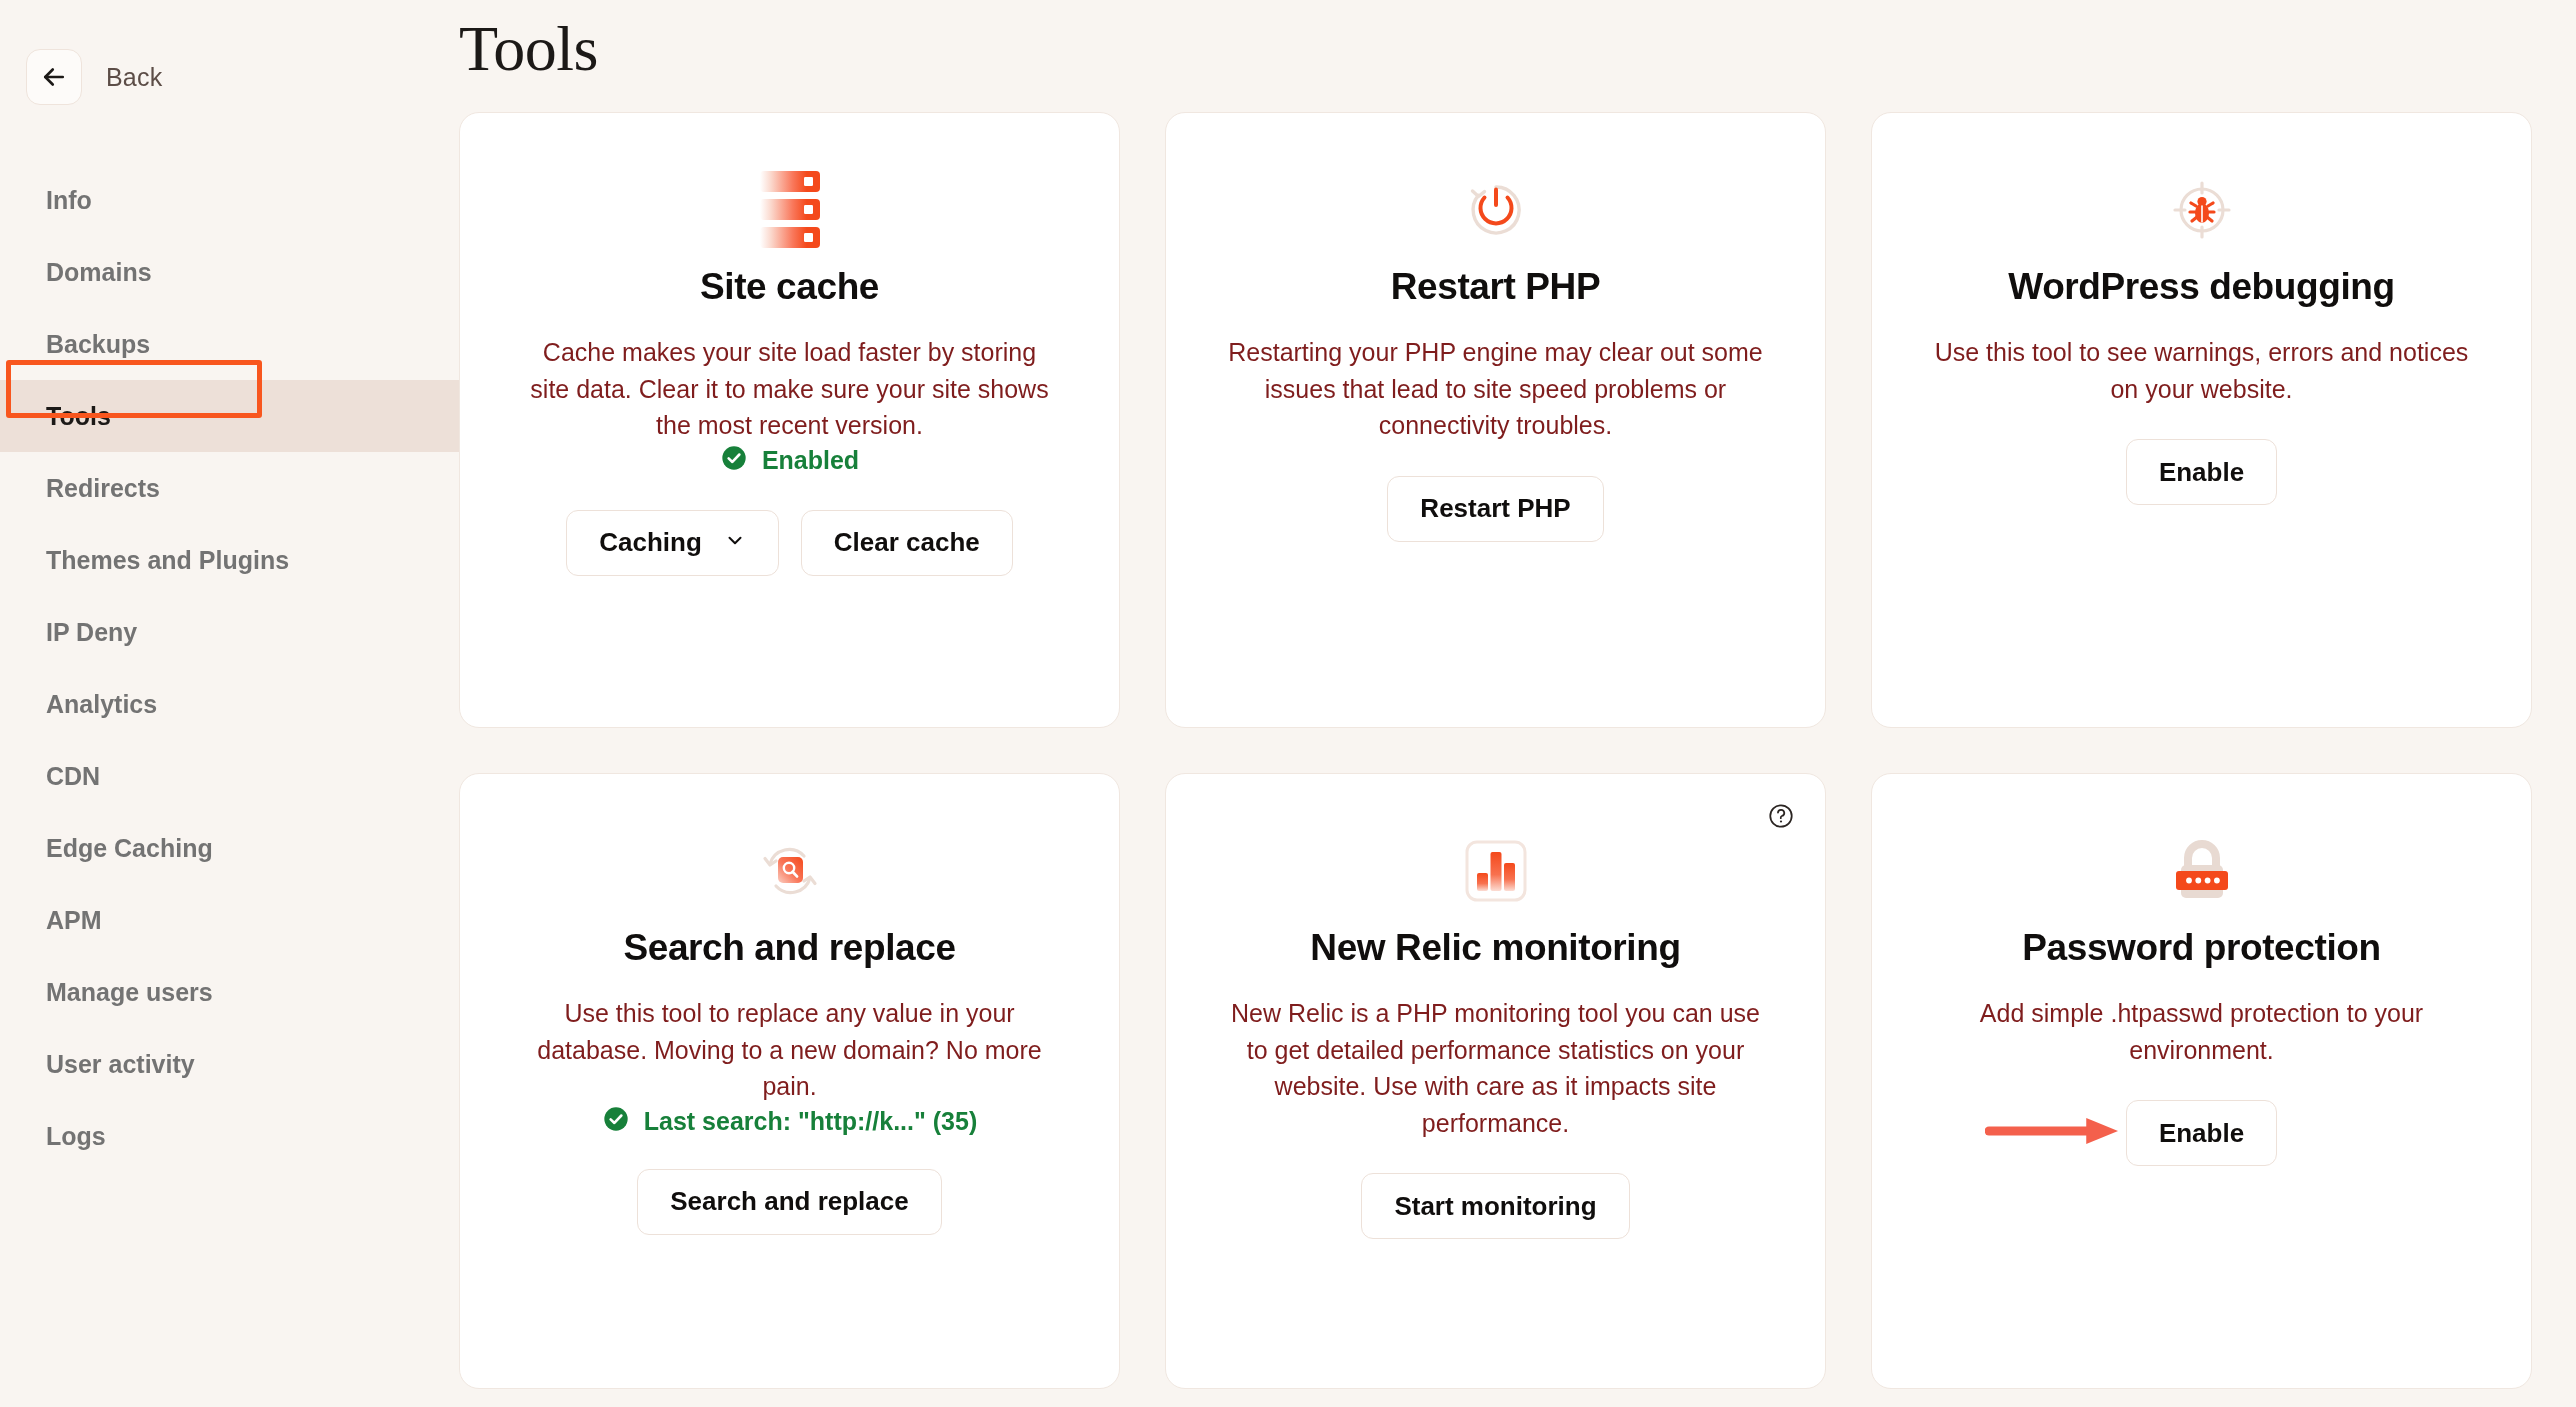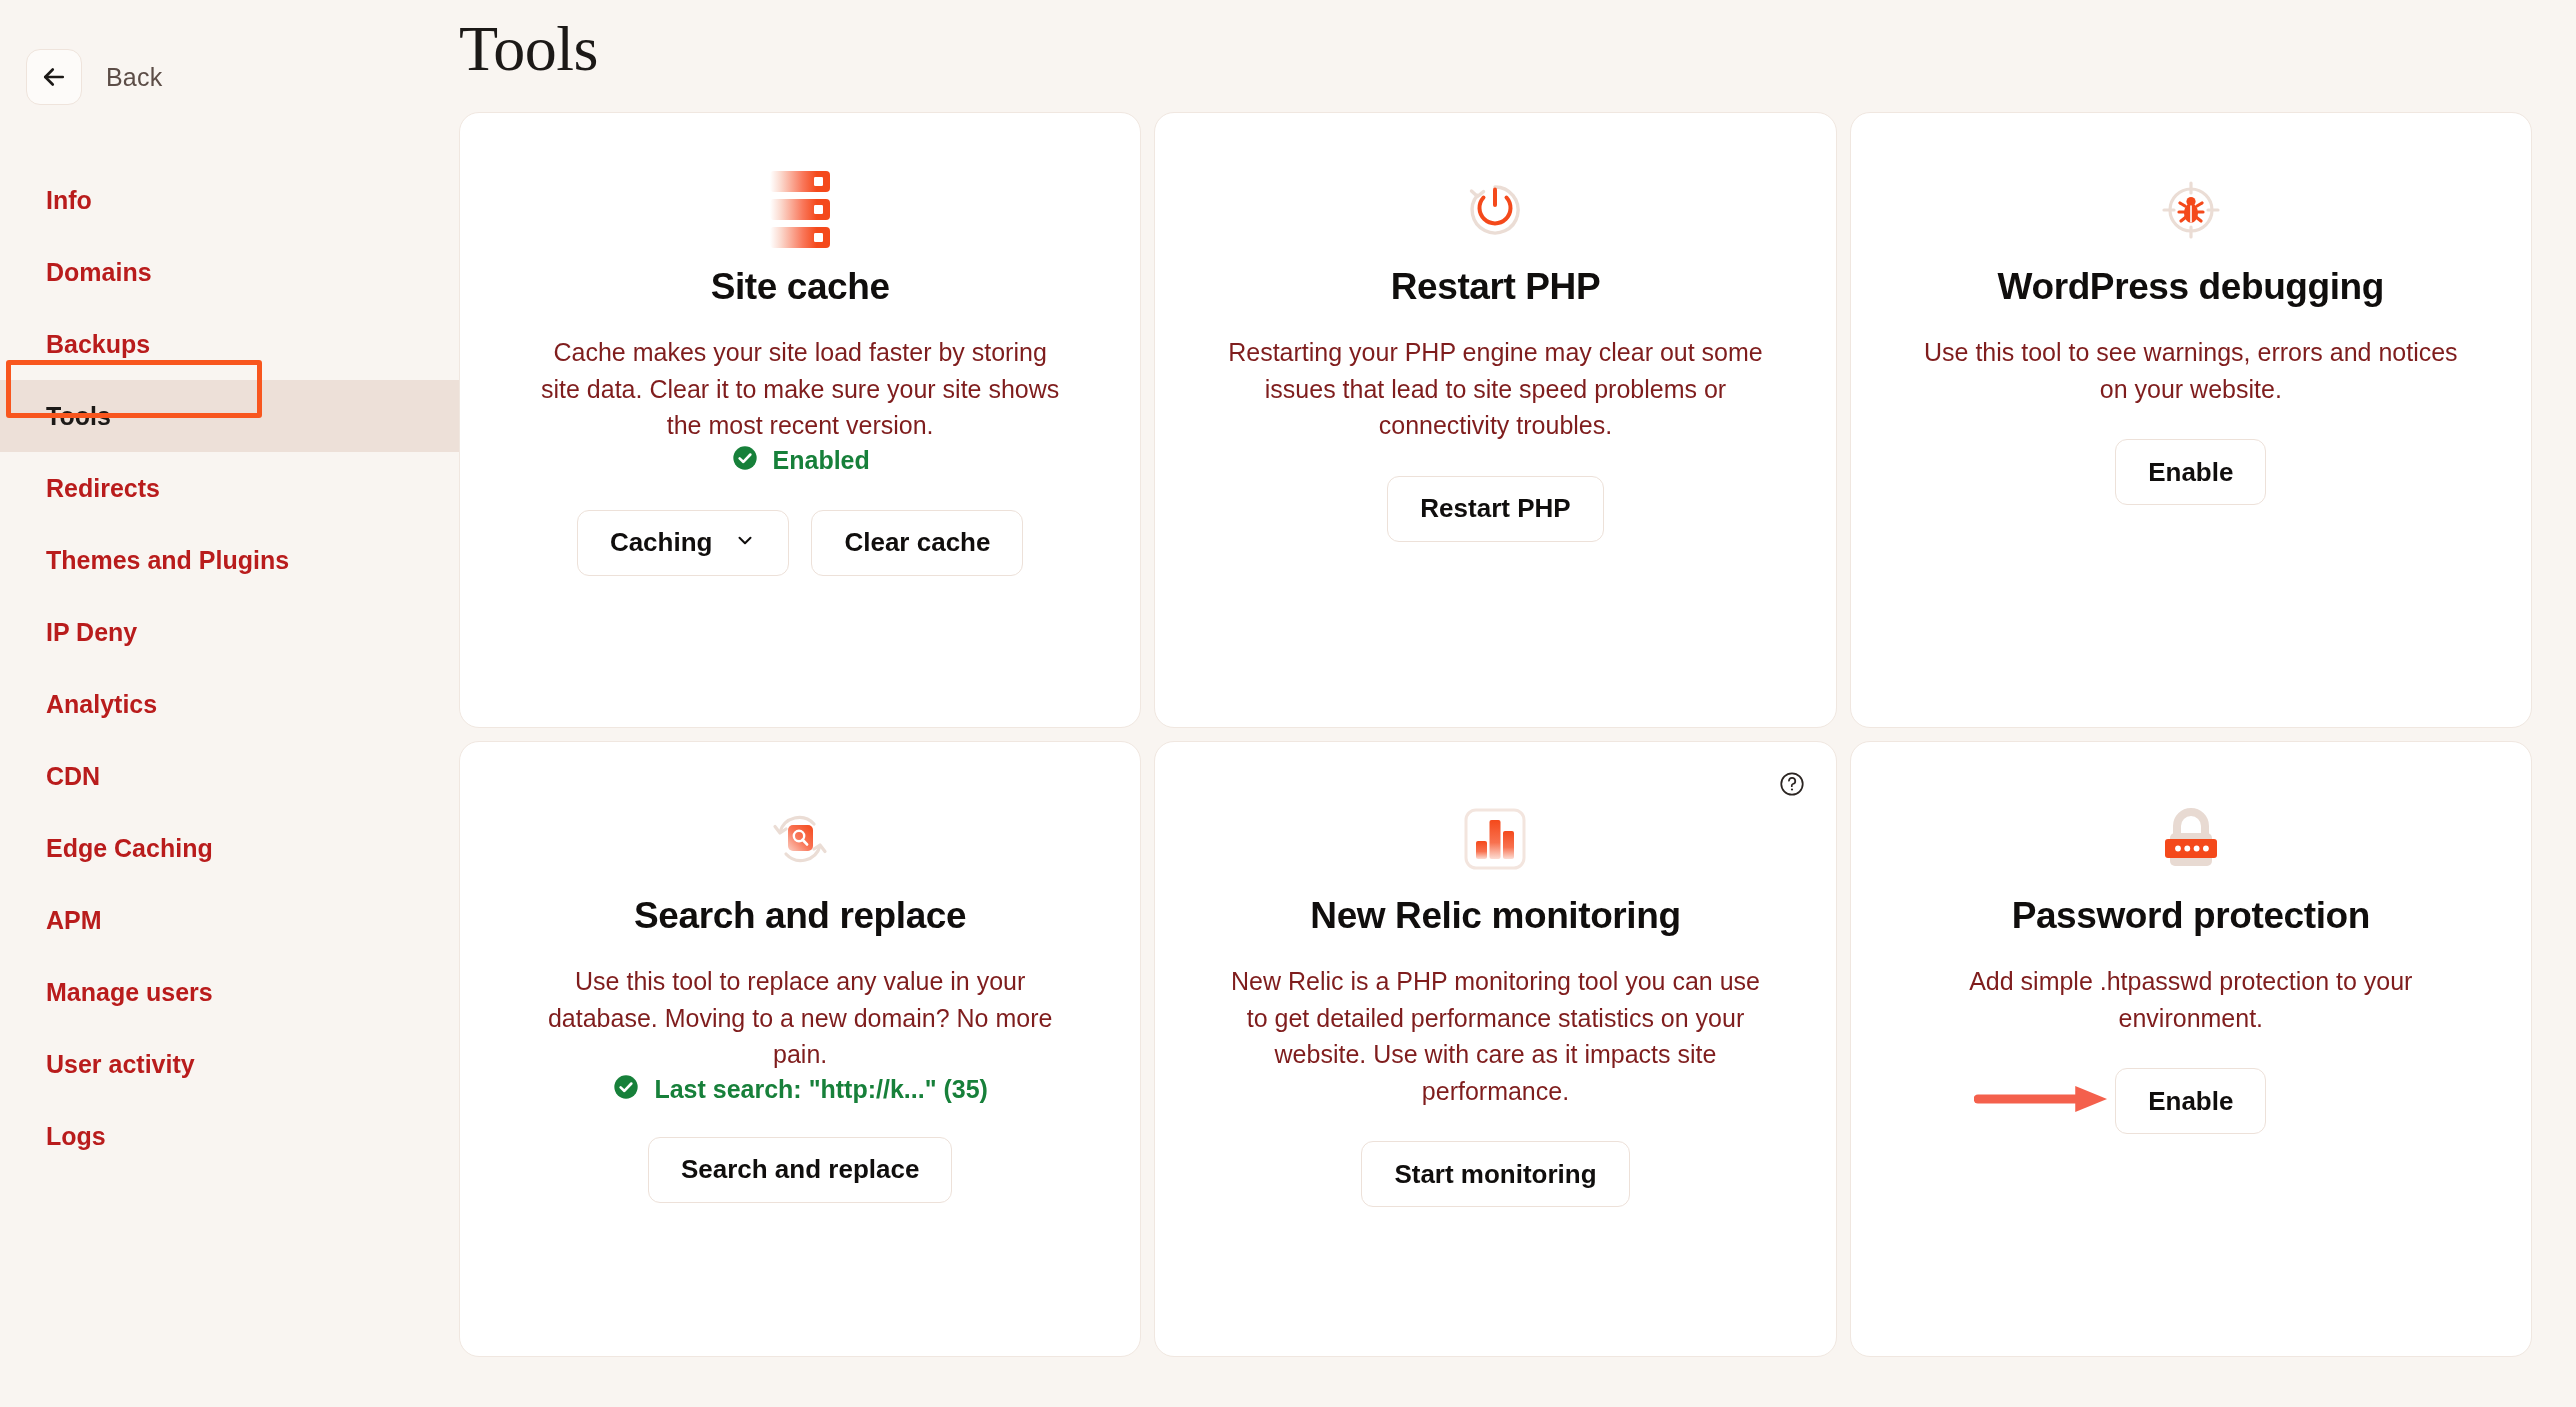--- a/index.html
+++ b/index.html
@@ -66,21 +66,21 @@
     flex-direction: column;
   }
 
   .nav-item {
     height: 72px;
     display: flex;
     align-items: center;
     padding-left: 46px;
     font-size: 25px;
     font-weight: 700;
-    color: #b91c1c;
+    color: #737373;
     cursor: pointer;
     position: relative;
   }
 
   .nav-item.active {
     background: #EDE0D8;
     color: #1C1917;
   }
 
   
@@ -109,21 +109,21 @@
     color: #1C1917;
     letter-spacing: -0.5px;
     margin: 14px 0 0 0;
     line-height: 1.1;
   }
 
   .cards-grid {
     margin-top: 28px;
     display: grid;
     grid-template-columns: repeat(3, 1fr);
-    gap: 13px;
+    gap: 45px;
     width: 2073px;
   }
 
   .card {
     background: #FFFFFF;
     border: 1px solid #F0E7E0;
     border-radius: 20px;
     min-height: 616px;
     padding: 54px 48px 48px;
     display: flex;

